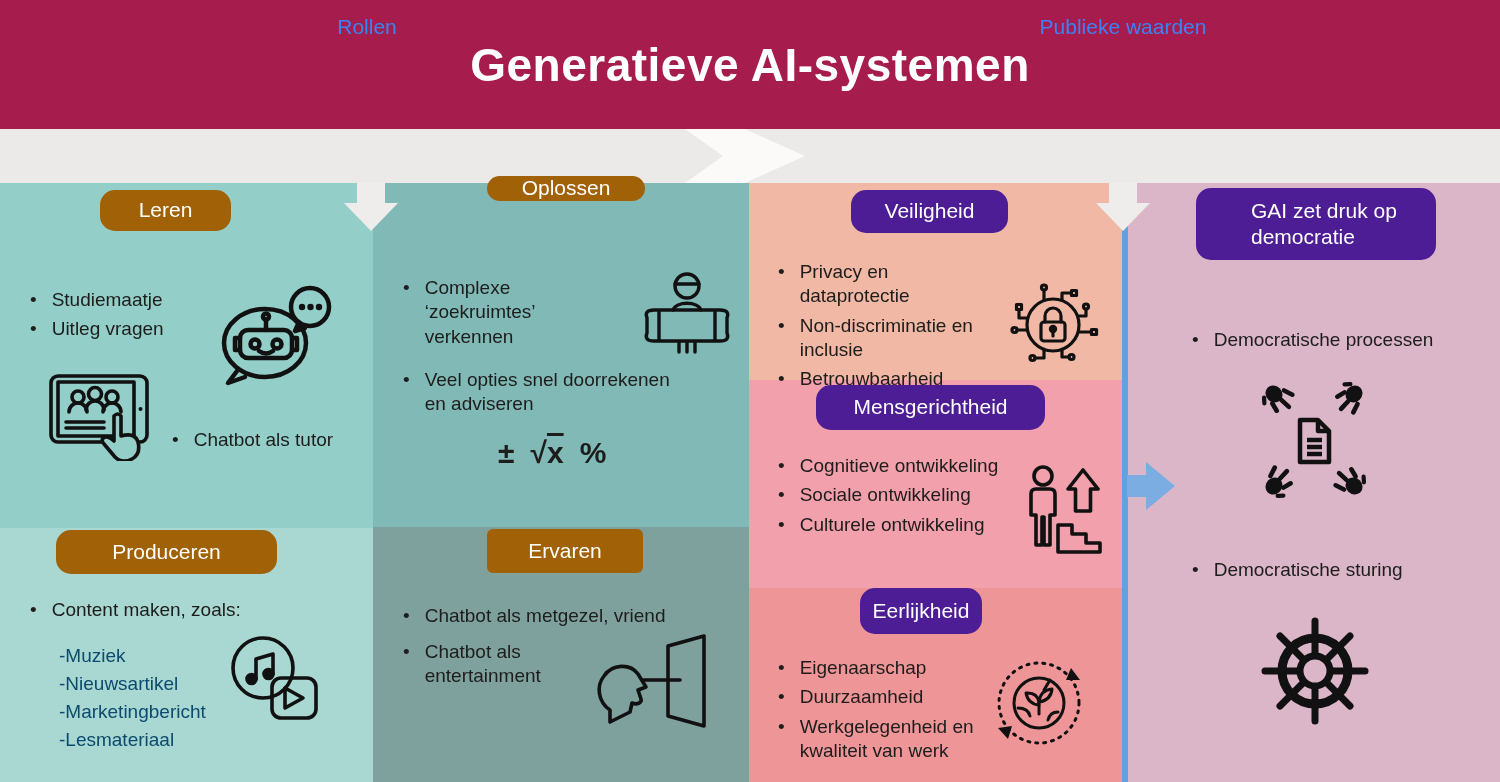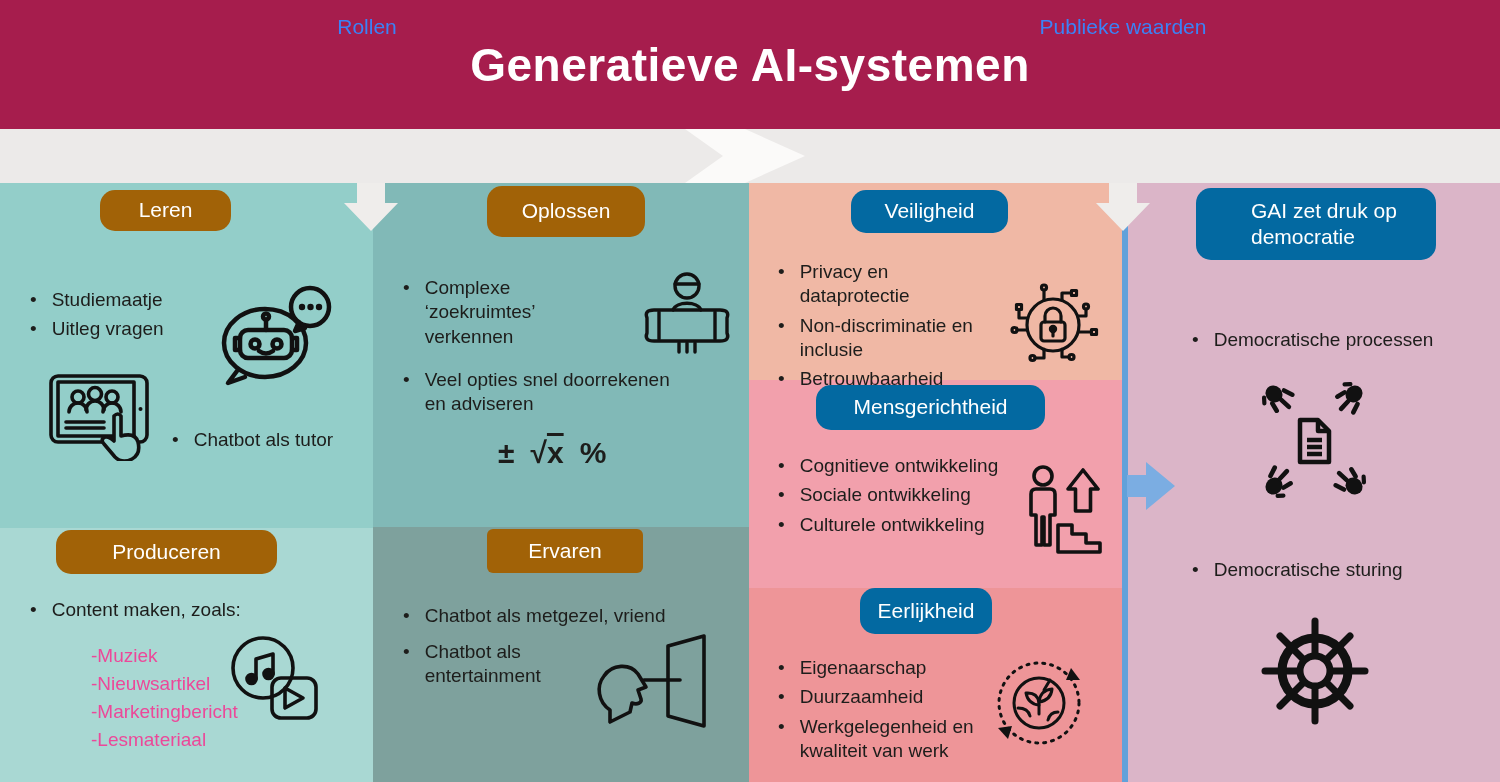--- a/index.html
+++ b/index.html
@@ -13,28 +13,28 @@
   
   .band{left:0;top:129px;width:1500px;height:54px;background:#ECEAE9;}
   .band-label{position:absolute;top:0;height:54px;display:flex;align-items:center;
               justify-content:center;font-size:21px;color:#3b82f6;}
   
   .col{top:183px;height:599px;}
   
   .pill{position:absolute;display:flex;align-items:center;justify-content:center;
         color:#fff;border-radius:15px;font-size:21px;line-height:1.25;}
   .pill.teal{background:#a16207;}
-  .pill.coral{background:#0369a1;}
+  .pill.coral{background:#4c1d95;}
   
   .blist{position:absolute;display:flex;flex-direction:column;gap:5px;
          font-size:19px;color:#1d1d1b;}
   .li{display:flex;align-items:flex-start;}
   .li::before{content:"•";margin-right:15px;line-height:1.28;}
   .li span{line-height:1.28;}
-  .lines{position:absolute;font-size:19px;line-height:28px;color:#ec4899;margin-left:32px;}
+  .lines{position:absolute;font-size:19px;line-height:28px;color:#0c4a6e;}
   .lines div{white-space:nowrap;}
   .math{position:absolute;font-size:30px;font-weight:600;color:#1d1d1b;
         display:flex;align-items:flex-start;gap:16px;}
   .math .ovl{text-decoration:overline;}
   svg{display:block;}
 </style>
 </head>
 <body>
 
 <div class="stage">
@@ -147,21 +147,21 @@
     <g fill="none" stroke="#111" stroke-width="3.6" stroke-linecap="round" stroke-linejoin="round">
       <circle cx="37" cy="34" r="30"></circle>
       <path d="M30 45 v-20 l17 -5 v20"></path>
       <circle cx="25.5" cy="45" r="4.5" fill="#111"></circle>
         <circle cx="42.5" cy="40" r="4.5" fill="#111"></circle>
       <rect x="46" y="44" width="44" height="40" rx="9"></rect>
       <path d="M59 54 l18 10 l-18 10 z"></path>
     </g>
   </svg>
 
-  <div class="pill teal" style="left:487px;top:186px;width:158px;height:51px;">Oplossen</div>
+  <div class="pill teal" style="left:487px;top:176px;width:158px;height:25px;">Oplossen</div>
 
   <div class="blist" style="left:403px;top:276px;width:218px;">
     <div class="li">
         <span>Complexe ‘zoekruimtes’ verkennen</span>
       </div>
   </div>
   <div class="blist" style="left:403px;top:368px;width:268px;">
     <div class="li">
         <span>Veel opties snel doorrekenen en adviseren</span>
       </div>
@@ -264,21 +264,21 @@
 
   <svg class="abs" style="left:1020px;top:464px;" width="85" height="92" viewBox="0 0 85 92">
     <g fill="none" stroke="#111" stroke-width="3.6" stroke-linecap="round" stroke-linejoin="round">
       <circle cx="23" cy="12" r="9"></circle>
       <path d="M11 30 q0 -5 5 -5 h14 q5 0 5 5 v21 h-5 v30 h-6 v-28 h-2 v28 h-6 v-30 h-5 z"></path>
       <polygon points="63,6 78,25 70.5,25 70.5,47 55.5,47 55.5,25 48,25"></polygon>
       <path d="M38 88 h42 v-9 h-14 v-9 h-14 v-9 h-14 z"></path>
     </g>
   </svg>
 
-  <div class="pill coral" style="left:860px;top:588px;width:132px;height:46px;">Eerlijkheid</div>
+  <div class="pill coral" style="left:860px;top:588px;width:122px;height:46px;">Eerlijkheid</div>
 
   <div class="blist" style="left:778px;top:656px;width:215px;">
     <div class="li">
         <span>Eigenaarschap</span>
       </div>
     <div class="li">
         <span>Duurzaamheid</span>
       </div>
     <div class="li">
         <span style="max-width:180px">Werkgelegenheid en kwaliteit van werk</span>

